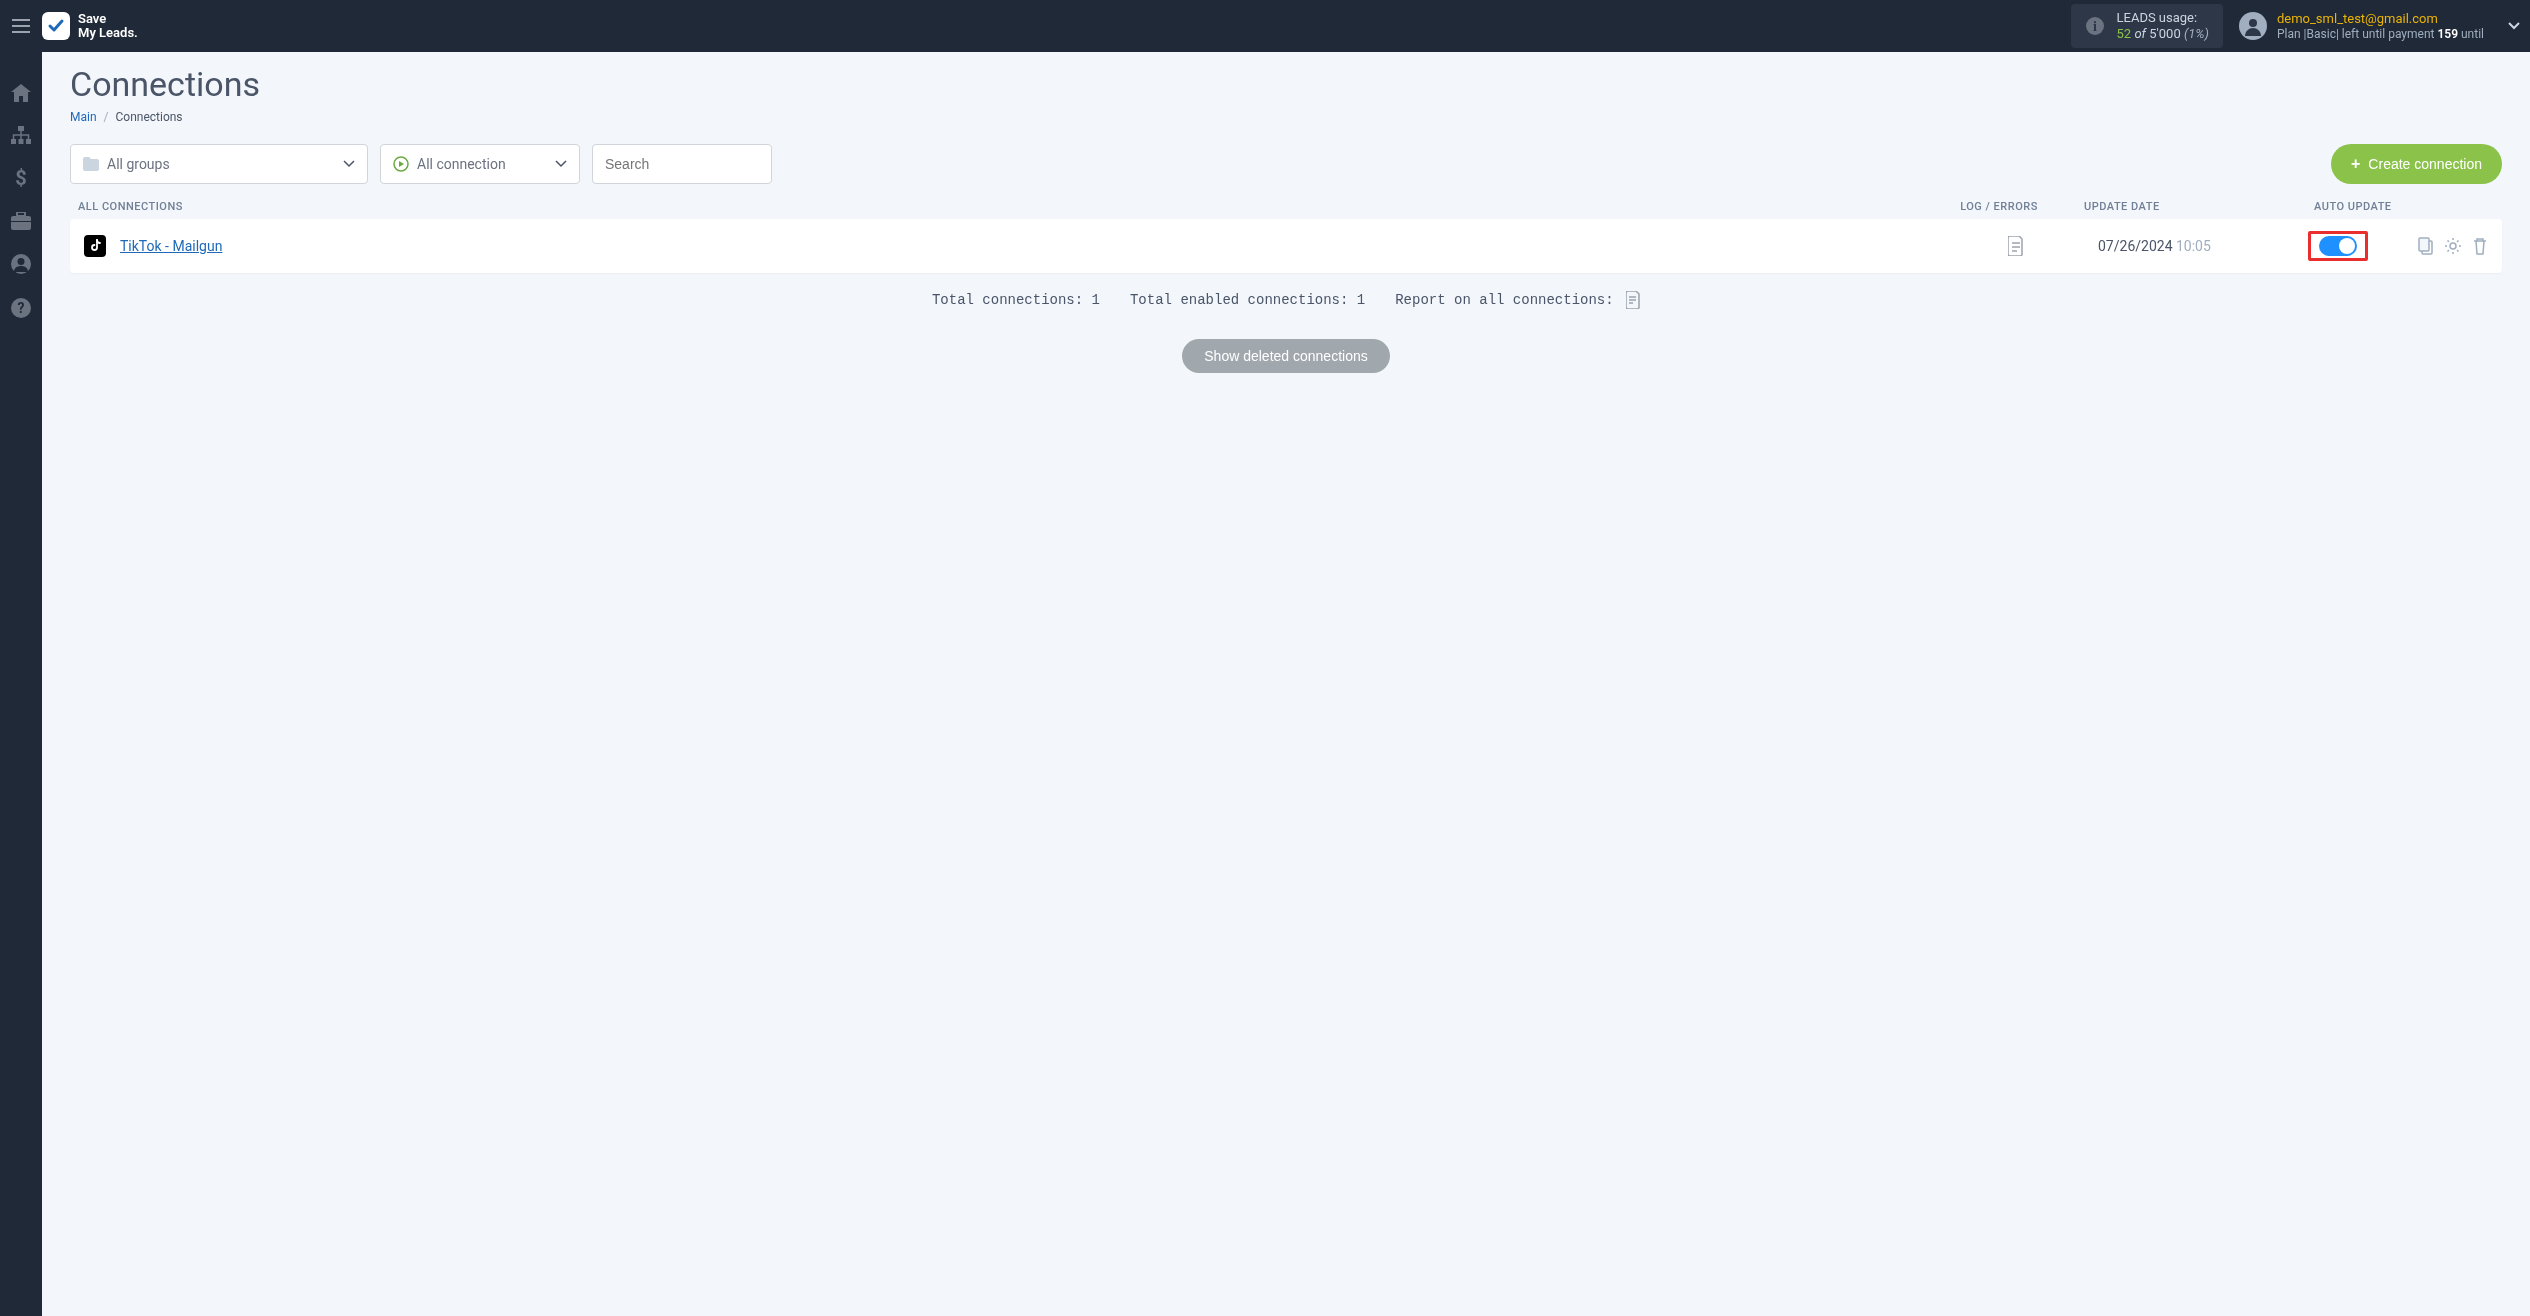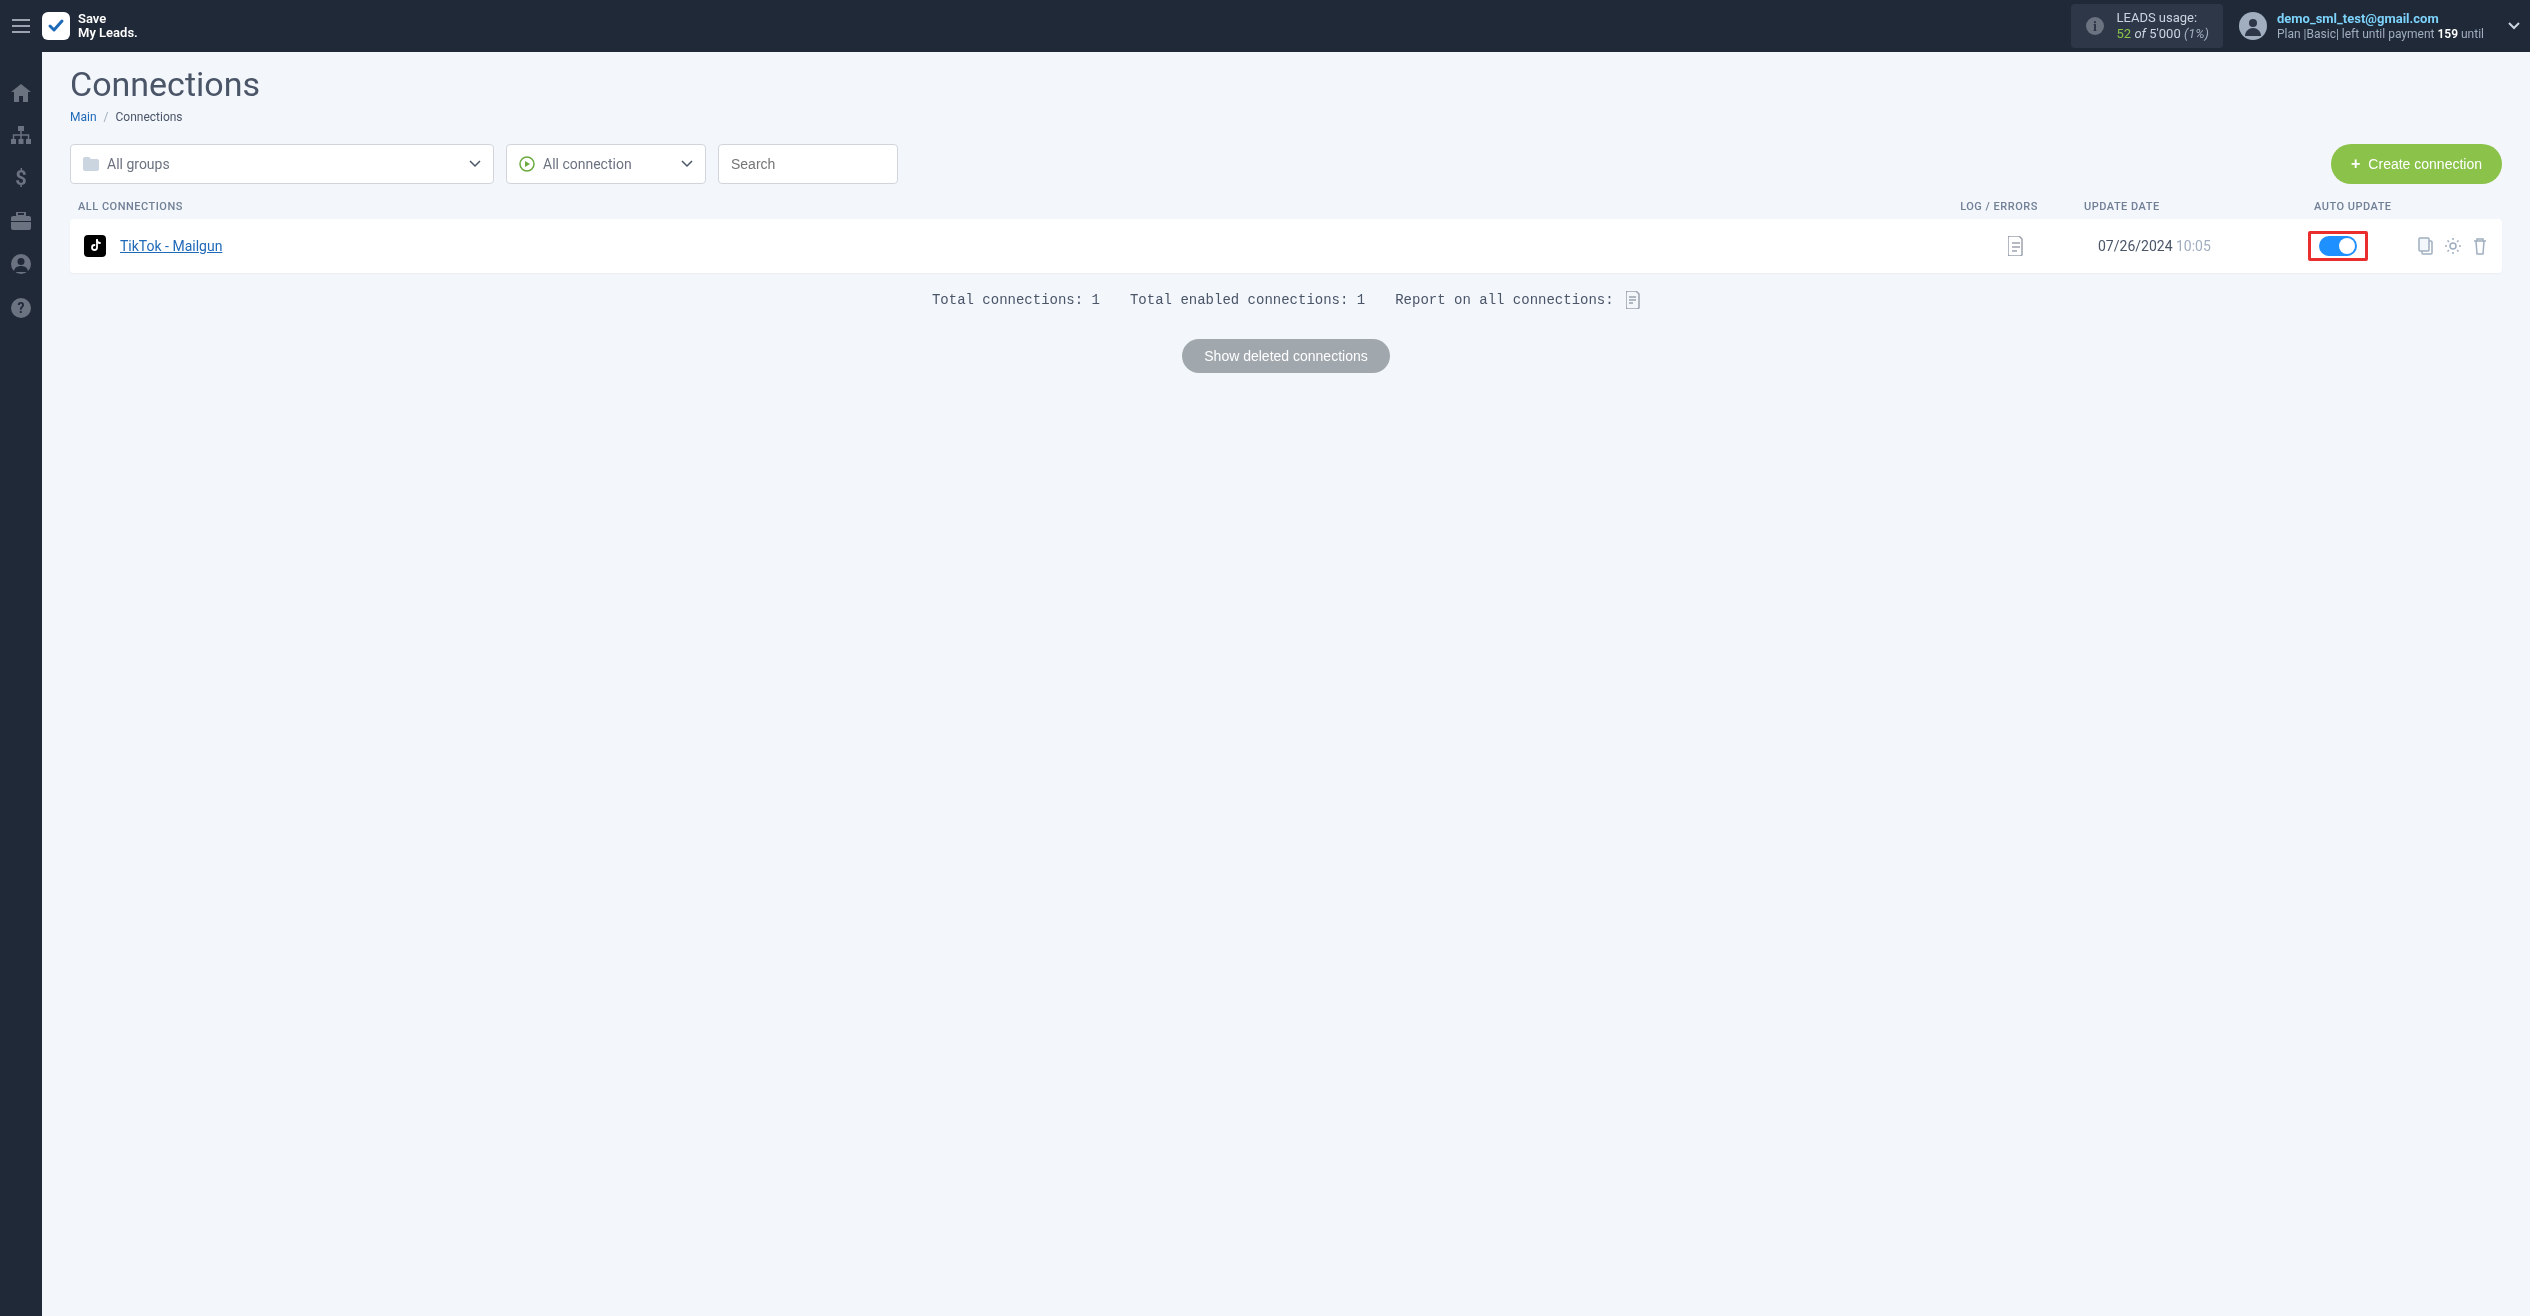--- a/index.html
+++ b/index.html
@@ -59,21 +59,21 @@
 .usage-limit { color: #cbd5e0; }
 .usage-pct { color: #a0aec0; font-style: italic; }
 .acct {
   display: flex; align-items: center; gap: 10px; margin-right: 24px;
 }
 .acct-avatar {
   width: 28px; height: 28px; background: #a0aec0; border-radius: 50%;
   display: flex; align-items: center; justify-content: center;
 }
 .acct-text { font-size: 13px; line-height: 1.2; }
-.acct-email { color: #7dd3fc; font-weight: 700; }
+.acct-email { color: #eab308; font-weight: 400; }
 .acct-plan { color: #a0aec0; font-size: 12px; }
 .acct-plan .days { color: #fff; font-weight: 600; }
 .top-caret { color: #cbd5e0; margin-right: 10px; }
 
 .sidebar {
   position: fixed;
   top: 52px; left: 0; bottom: 0;
   width: 42px;
   background: #1f2937;
   display: flex;
@@ -111,21 +111,21 @@
   background: #fff;
   border: 1px solid #d1d5db;
   border-radius: 4px;
   height: 40px;
   display: flex;
   align-items: center;
   padding: 0 12px;
   color: #6b7280;
   position: relative;
 }
-.dropdown { width: 424px; cursor: pointer; }
+.dropdown { width: 298px; cursor: pointer; }
 .dropdown.small { width: 200px; }
 .dropdown .folder-ic, .dropdown .play-ic { margin-right: 8px; color: #9ca3af; }
 .dropdown .play-ic { color: #6aaa3f; }
 .dropdown .chev { position: absolute; right: 12px; color: #4a5568; }
 .search-input { width: 180px; }
 .search-input input {
   border: none; outline: none; width: 100%; font-size: 14px; color: #4a5568;
 }
 .filter-row .right {
   margin-left: auto;

